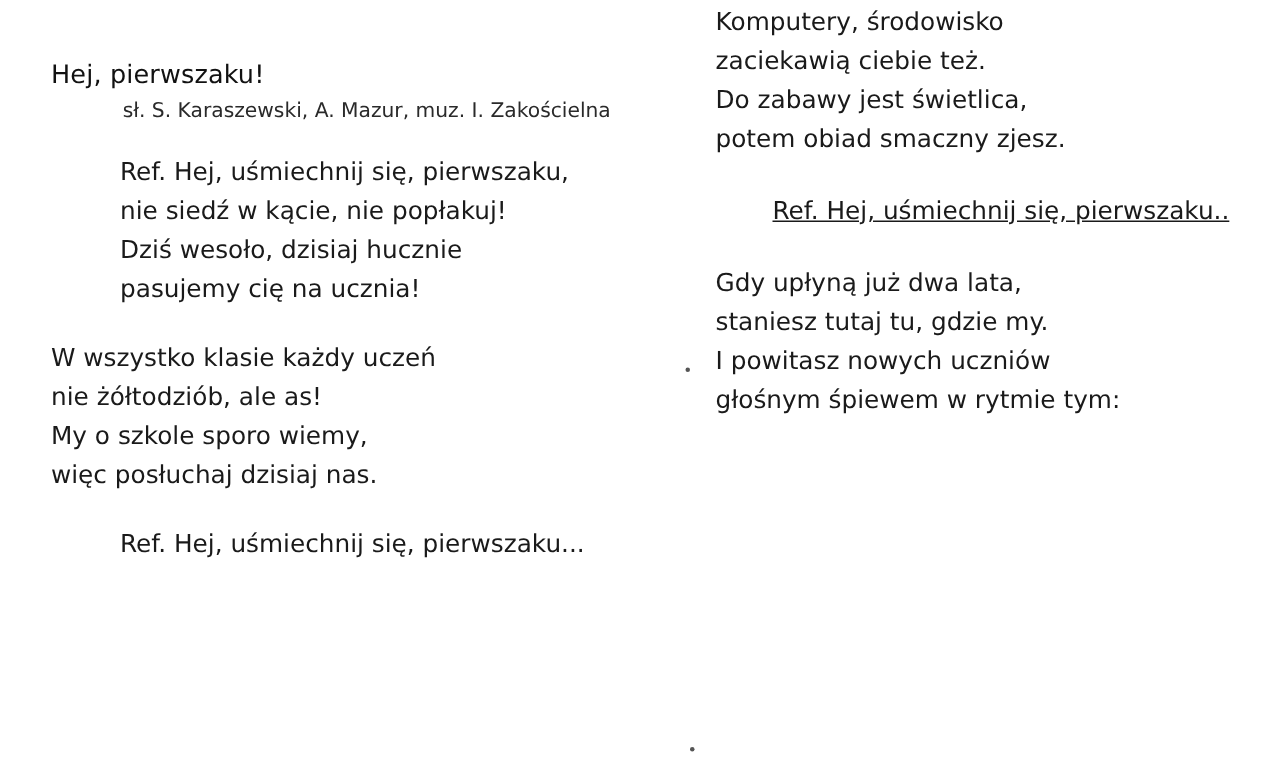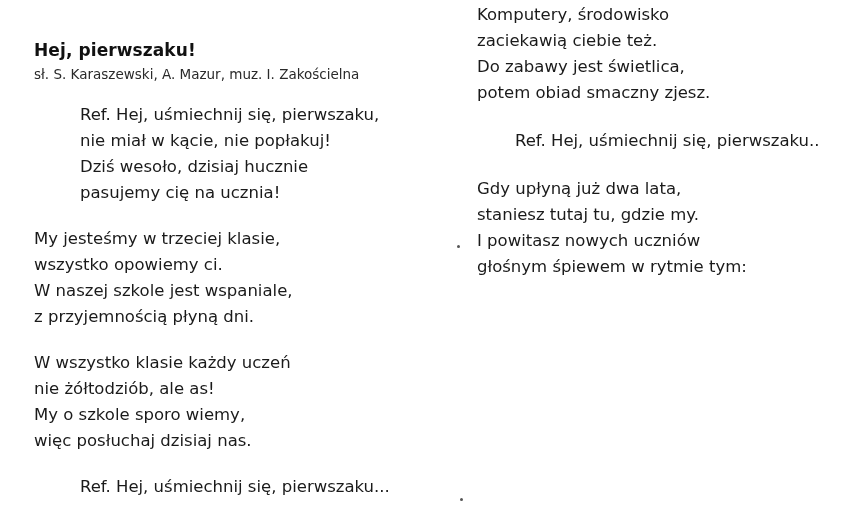--- a/index.html
+++ b/index.html
@@ -33,42 +33,44 @@
   }
   .col-right {
     left: 455px;
     width: 394px;
     padding-left: 22px;
     padding-top: 2px;
     box-sizing: border-box;
   }
   .song-title {
     font-size: 17px;
-    font-weight: bold;
+    font-weight: normal;
     color: #111111;
     margin: 0 0 6px 0;
     letter-spacing: 0.1px;
   }
   .credits {
     font-size: 13.5px;
     color: #2a2a2a;
     margin: 0 0 20px 0;
+    text-align: center;
   }
   .stanza {
     font-size: 16.5px;
     line-height: 26px;
     color: #1a1a1a;
     margin: 0 0 20px 0;
     white-space: pre-line;
   }
   .stanza.refrain {
     padding-left: 46px;
   }
   .stanza.refrain-right {
     padding-left: 38px;
+    text-decoration: underline;
   }
   .col-right .stanza {
     margin-bottom: 22px;
   }
   .dot-marker {
     position: absolute;
     width: 3px;
     height: 3px;
     background: #555555;
     border-radius: 50%;
@@ -79,27 +81,23 @@
 </head>
 <body>
 
 <div class="page">
 
   <div class="col col-left">
     <h1 class="song-title">Hej, pierwszaku!</h1>
     <p class="credits">sł. S. Karaszewski, A. Mazur, muz. I. Zakościelna</p>
 
     <p class="stanza refrain">Ref. Hej, uśmiechnij się, pierwszaku,
-nie miał w kącie, nie popłakuj!
+nie siedź w kącie, nie popłakuj!
 Dziś wesoło, dzisiaj hucznie
 pasujemy cię na ucznia!</p>
-    <p class="stanza">My jesteśmy w trzeciej klasie,
-wszystko opowiemy ci.
-W naszej szkole jest wspaniale,
-z przyjemnością płyną dni.</p>
     <p class="stanza">W wszystko klasie każdy uczeń
 nie żółtodziób, ale as!
 My o szkole sporo wiemy,
 więc posłuchaj dzisiaj nas.</p>
     <p class="stanza refrain">Ref. Hej, uśmiechnij się, pierwszaku...</p>
   </div>
 
   <div class="col col-right">
     <p class="stanza">Komputery, środowisko
 zaciekawią ciebie też.

